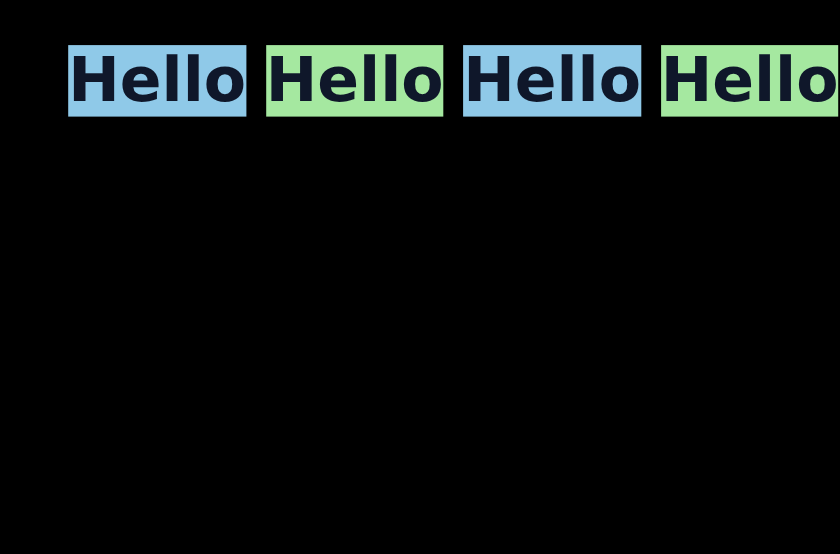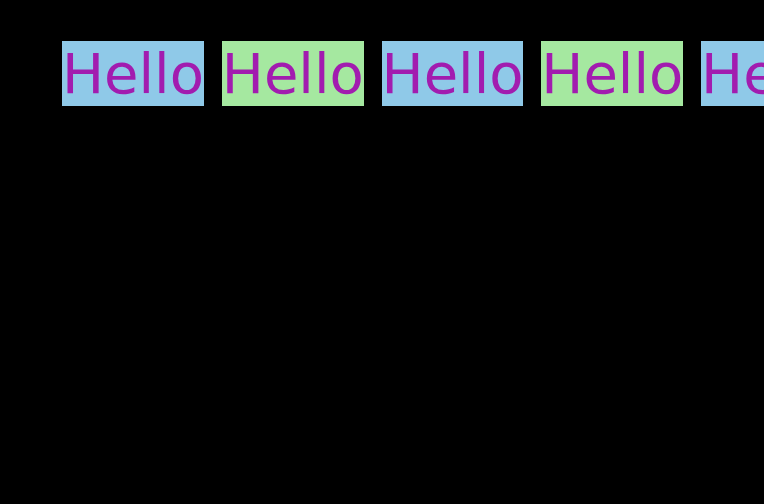--- a/index.html
+++ b/index.html
@@ -27,24 +27,24 @@
     width: 700px;
     white-space: nowrap;
     font-size: 56px;
     line-height: 1.2;
     letter-spacing: 0px;
     color: #000000;
   }
   .hello-span {
     display: inline;
     padding: 0 0px;
-    color: #a21caf;
+    color: #0f172a;
     font-family: "DejaVu Sans", sans-serif;
     font-size: 56px;
-    font-weight: normal;
+    font-weight: bold;
   }
   .hello-span.blue {
     background-color: #8FC9E8;
   }
   .hello-span.green {
     background-color: #A5E8A0;
   }
   .spacer {
     display: inline;
     color: transparent;

